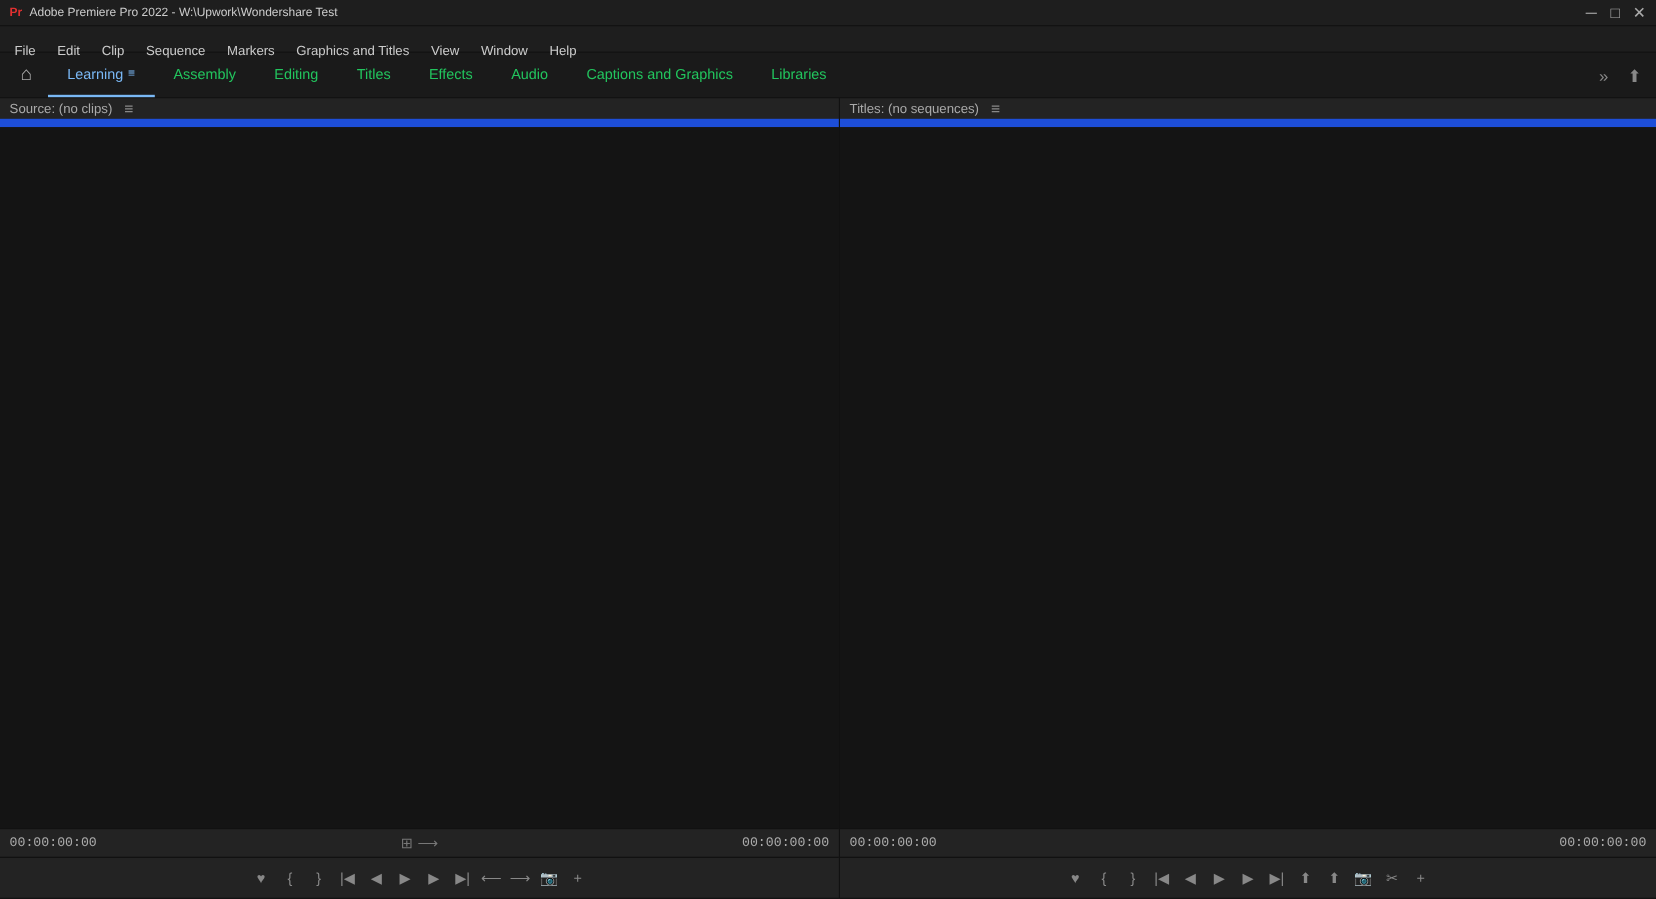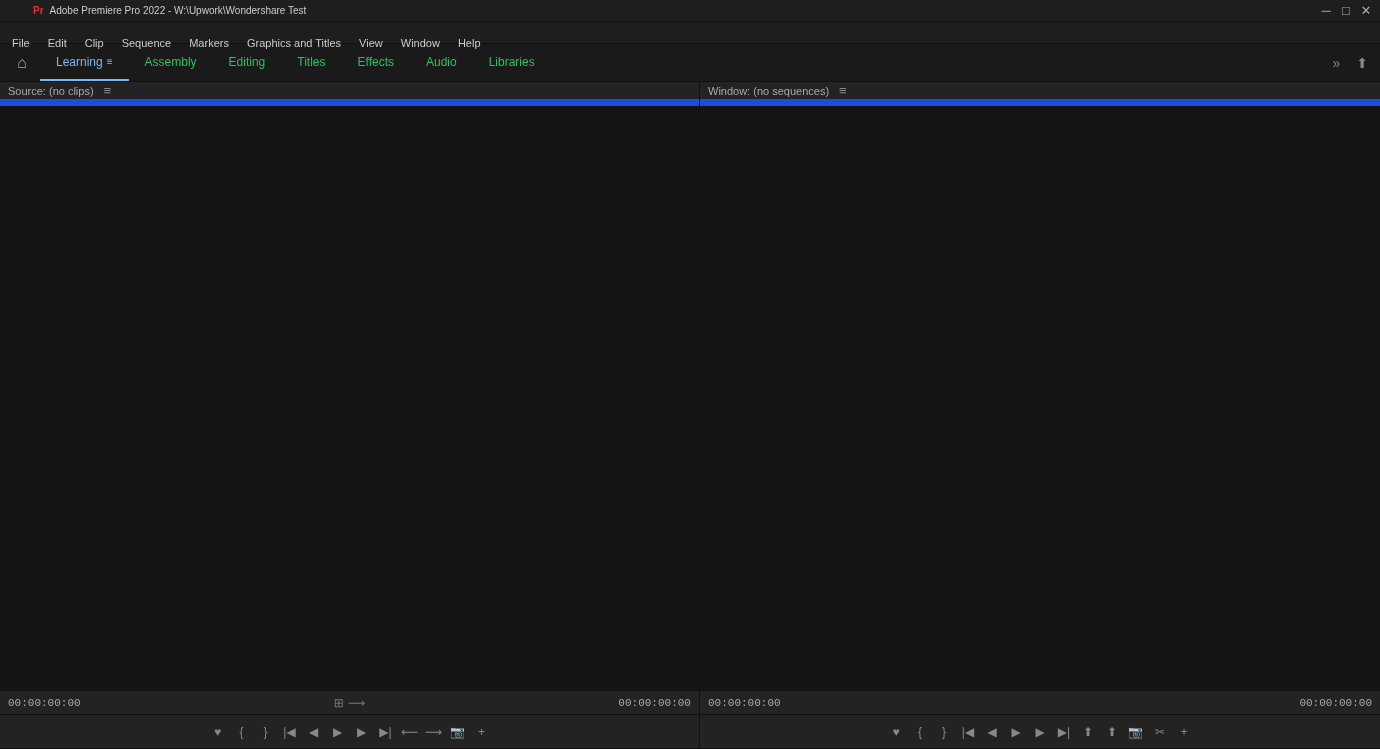--- a/index.html
+++ b/index.html
@@ -208,21 +208,20 @@
       display: flex;
       flex-direction: column;
       border-bottom: 1px solid #111;
     }
 
     
     .adobe-logo {
       font-size: 10px;
       color: #e03030;
       font-weight: bold;
-      margin-left: 25px;
     }
   </style>
 </head>
 <body>
 
 <div id="titlebar">
   <div id="titlebar-left">
     <span class="adobe-logo">Pr</span>
     <span id="titlebar-title">Adobe Premiere Pro 2022 - W:\Upwork\Wondershare Test</span>
   </div>
@@ -259,20 +258,23 @@
       <span>Editing</span>
     </div>
     <div class="nav-tab">
       <span>Titles</span>
     </div>
     <div class="nav-tab">
       <span>Effects</span>
     </div>
     <div class="nav-tab">
       <span>Audio</span>
+    </div>
+    <div class="nav-tab">
+      <span>Captions and Graphics</span>
     </div>
     <div class="nav-tab">
       <span>Libraries</span>
     </div>
   </div>
   <div id="nav-more">»</div>
   <div id="nav-export">⬆</div>
 </div>
 
 <div id="main-layout">
@@ -306,21 +308,21 @@
         <span class="monitor-btn">⟶</span>
         <span class="monitor-btn">📷</span>
         <span class="monitor-btn">+</span>
       </div>
     </div>
   </div>
 
   <div id="right-panel">
     <div id="program-monitor">
       <div class="panel-header">
-        <span class="panel-title">Window: (no sequences)</span>
+        <span class="panel-title">Titles: (no sequences)</span>
         <span class="panel-menu-btn">≡</span>
       </div>
       <div class="monitor-content">
       </div>
       <div style="height:24px; background:#232323; display:flex; align-items:center; padding:0 8px; border-top:1px solid #111; justify-content:space-between;">
         <span class="monitor-timecode">00:00:00:00</span>
         <span class="monitor-timecode">00:00:00:00</span>
       </div>
       <div class="monitor-controls-row">
         <span class="monitor-btn">♥</span>

